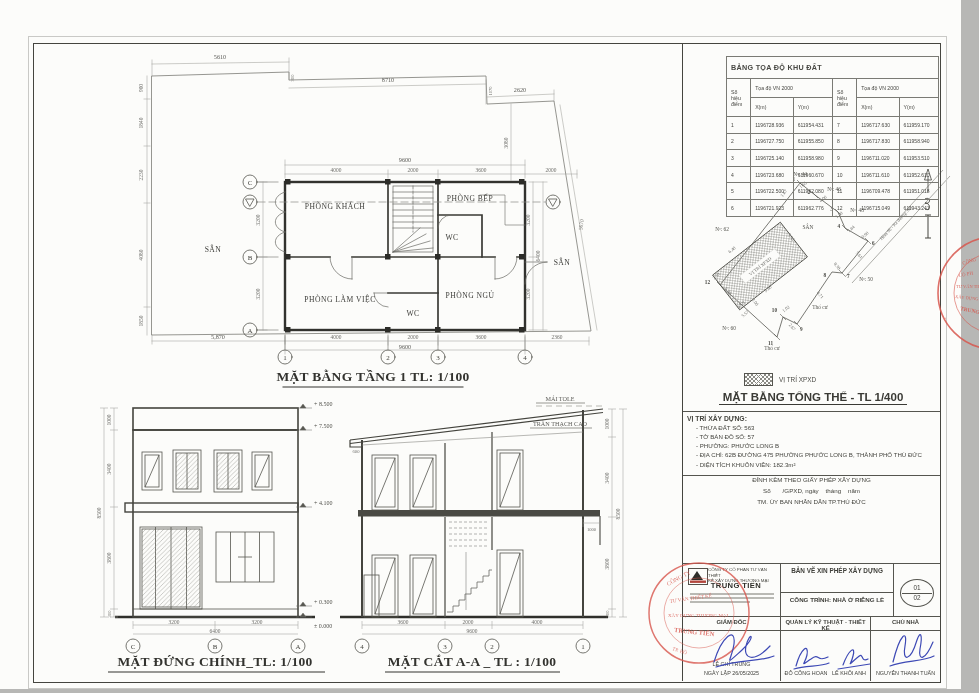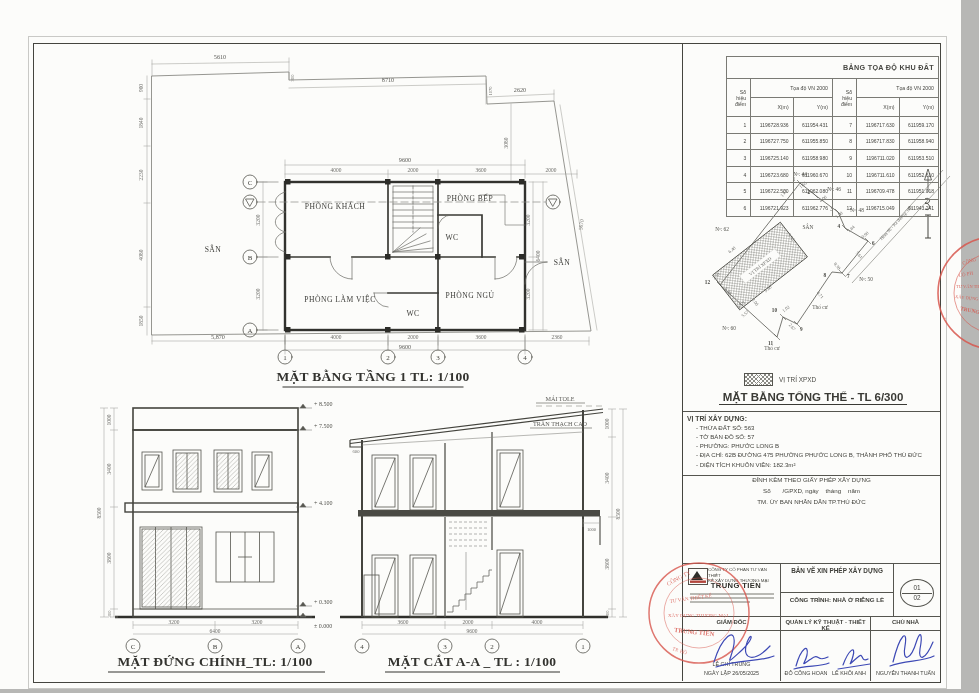--- a/index.html
+++ b/index.html
@@ -23,21 +23,21 @@
   .gridlbl{font-family:"Liberation Serif",serif;font-size:7px;fill:#44443f;}
   .lvl{font-family:"Liberation Serif",serif;font-size:6px;fill:#50504b;}
   .dwgtitle{font-family:"Liberation Serif",serif;font-weight:bold;font-size:13.5px;fill:#33332f;letter-spacing:.3px;}
   .sitesmall{font-family:"Liberation Serif",serif;font-size:5.4px;fill:#55554f;}
   .ptnum{font-family:"Liberation Serif",serif;font-weight:bold;font-size:5.2px;fill:#44443f;}
   .stamp-t{font-family:"Liberation Serif",serif;fill:#d8574e;}
 
   
   .coordtbl{left:726px;top:56px;width:213px;border-collapse:collapse;z-index:3;position:absolute;
             font-family:"Liberation Sans",sans-serif;color:#474742;}
-  .coordtbl td,.coordtbl th{border:0.5px solid #7a7a74;text-align:right;padding:4px;}
+  .coordtbl td,.coordtbl th{border:0.5px solid #7a7a74;text-align:left;padding:4px;}
   .coordtbl .cap{font-size:7.2px;font-weight:bold;height:13px;letter-spacing:.3px;}
   .coordtbl .hdr{font-size:5.2px;height:10px;font-weight:normal;}
   .coordtbl .num{font-size:5px;height:7.6px;font-family:"Liberation Sans",sans-serif;}
 
   .legend-row{left:744px;top:373px;width:200px;height:13px;display:flex;align-items:center;gap:6px;z-index:3;}
   .hatch-swatch{width:27px;height:11px;border:0.8px solid #55554f;
     background:
      repeating-linear-gradient(45deg,#8a8a84 0 .7px,transparent .7px 3px),
      repeating-linear-gradient(-45deg,#8a8a84 0 .7px,transparent .7px 3px);}
   .legend-label{font-size:6.4px;color:#4a4a45;font-family:"Liberation Sans",sans-serif;}
@@ -504,21 +504,21 @@
         <td class="num">611943.241</td>
       </tr>
 </tbody>
   </table>
 
 <div class="abs legend-row">
   <div class="hatch-swatch"></div>
   <span class="legend-label">VỊ TRÍ XPXD</span>
 </div>
 <div class="abs siteplan-title">
-  <span>MẶT BẰNG TỔNG THỂ - TL 6/300</span>
+  <span>MẶT BẰNG TỔNG THỂ - TL 1/400</span>
 </div>
 
 <div class="abs locbox">
   <div class="hd">VỊ TRÍ XÂY DỰNG:</div>
   <div class="it">- THỬA ĐẤT SỐ:  563</div>
   <div class="it">- TỜ BẢN ĐỒ SỐ:  57</div>
   <div class="it">- PHƯỜNG:  PHƯỚC LONG B</div>
   <div class="it">- ĐỊA CHỈ:  62B ĐƯỜNG 475 PHƯỜNG PHƯỚC LONG B, THÀNH PHỐ THỦ ĐỨC</div>
   <div class="it">- DIỆN TÍCH KHUÔN VIÊN:  182.3m²</div>
 </div>

